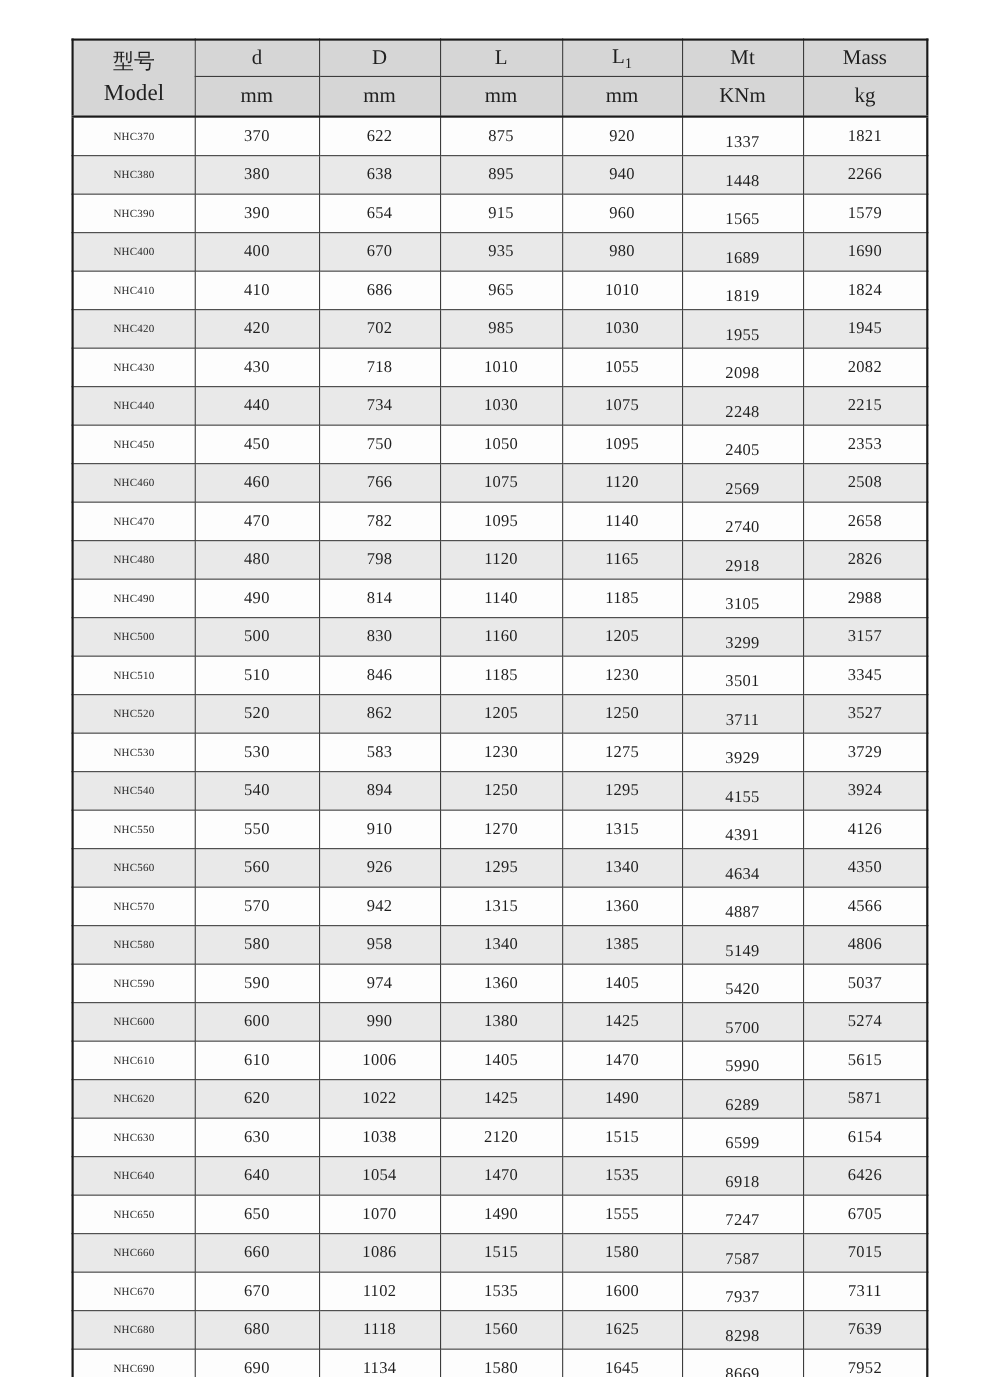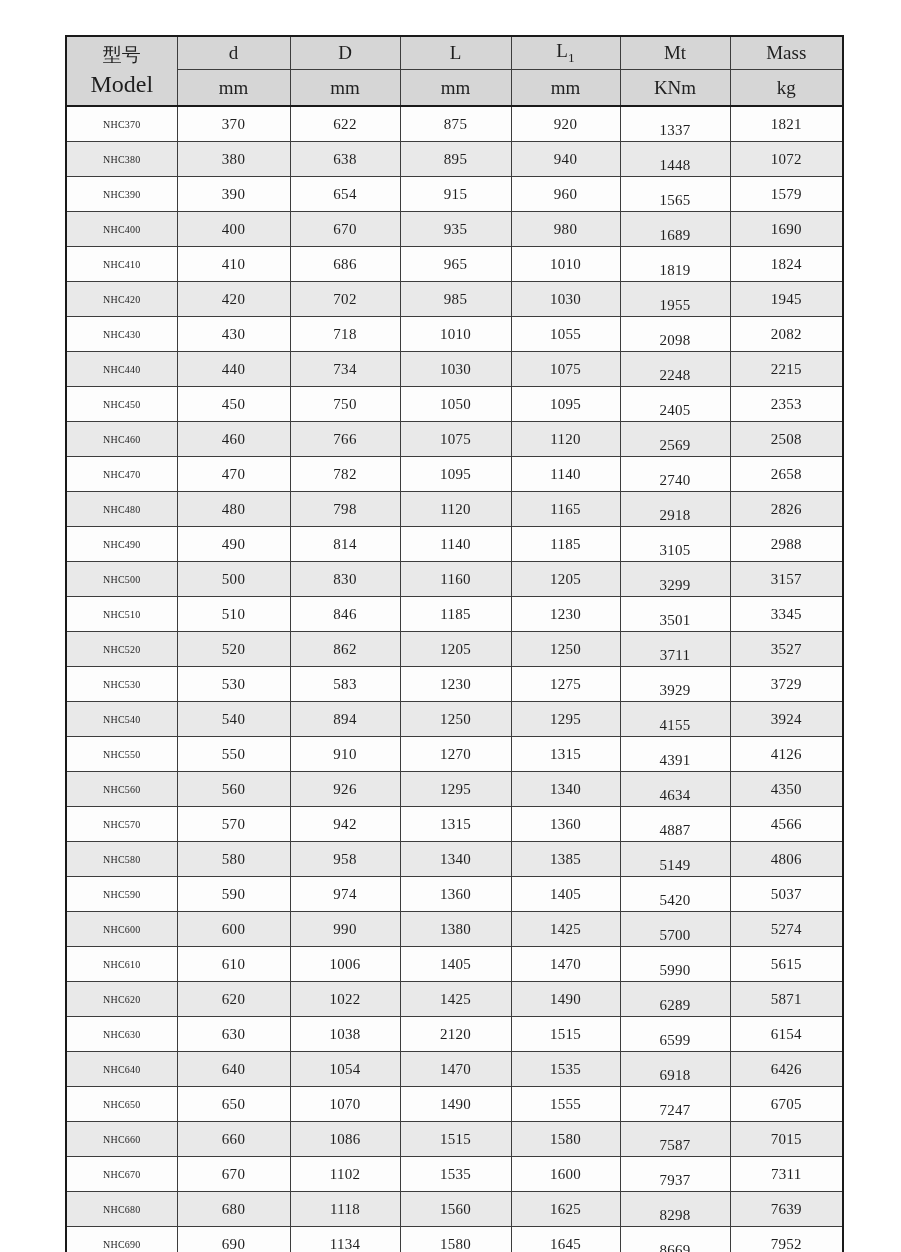--- a/index.html
+++ b/index.html
@@ -44,21 +44,21 @@
   thead th {
     background: var(--header-bg, #d6d6d6);
     font-weight: normal;
   }
   thead {
     border-bottom: 2px solid var(--outer-border, #1a1a1a);
   }
   tr.hr1 th { height: 32px; font-size: 19px; }
   tr.hr2 th { height: 35px; font-size: 19px; }
   th.model-th { font-size: 17px; line-height: 1.35; }
-  th.model-th .model-en { font-size: 24px; }
+  th.model-th .model-en { font-size: 21px; }
   th sub { font-size: 70%; }
 
   tbody tr { background: var(--row-bg, #fdfdfd); }
   tbody tr:nth-child(even) { background: var(--stripe-bg, #e9e9e9); }
   tbody td {
     height: 32px;
     font-size: 15px;
     letter-spacing: 0.3px;
   }
   tbody td.model-cell { font-size: 10px; letter-spacing: 0.2px; }
@@ -114,21 +114,21 @@
           <td class="mt-cell">1337</td>
           <td>1821</td>
         </tr>
         <tr>
           <td class="model-cell">NHC380</td>
           <td>380</td>
           <td>638</td>
           <td>895</td>
           <td>940</td>
           <td class="mt-cell">1448</td>
-          <td>1072</td>
+          <td>2266</td>
         </tr>
         <tr>
           <td class="model-cell">NHC390</td>
           <td>390</td>
           <td>654</td>
           <td>915</td>
           <td>960</td>
           <td class="mt-cell">1565</td>
           <td>1579</td>
         </tr>

